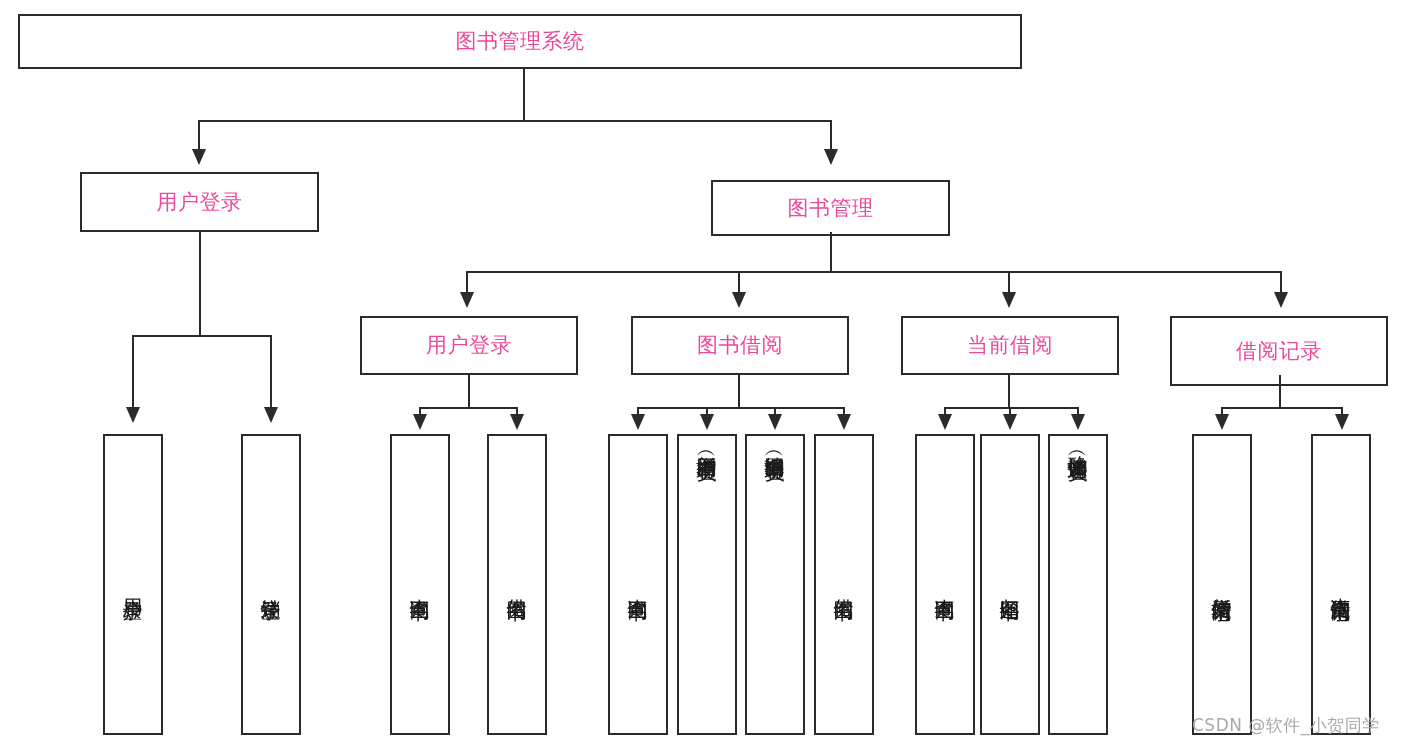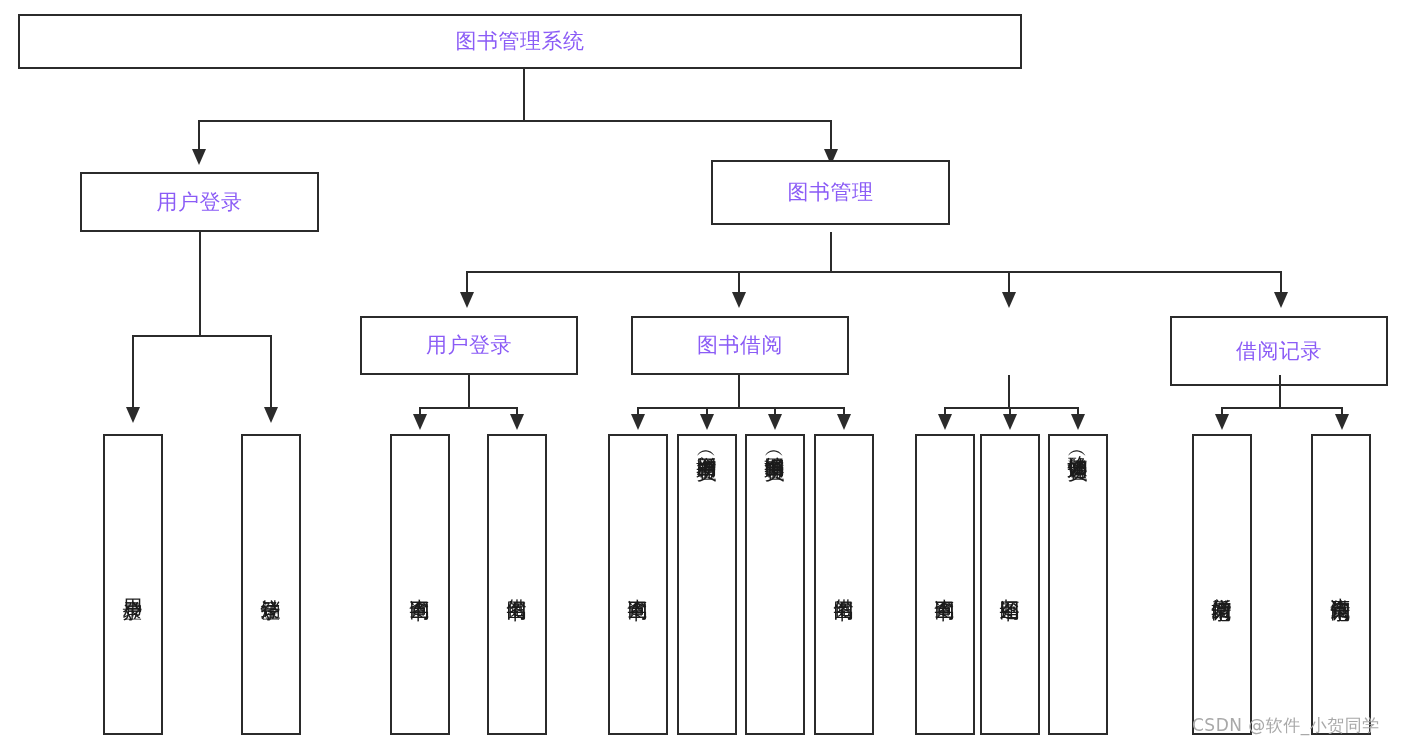--- a/index.html
+++ b/index.html
@@ -26,21 +26,21 @@
     display: flex;
     align-items: center;
     justify-content: center;
     color: #1b1b1b;
   }
   .node .label {
     font-size: 21px;
     line-height: 1.15;
     letter-spacing: 0.5px;
     white-space: nowrap;
-    color: #8b5cf6;
+    color: #ec4899;
   }
   
   #node-root {
     border-width: 2px;
   }
   
   .leaf {
     position: absolute;
     box-sizing: border-box;
     border: 2px solid #2b2b2b;
@@ -105,21 +105,21 @@
 
   <div class="vline" style="left:198px; top:120px; height:30px;"></div>
   <div class="arrow" style="left:192px; top:149px;"></div>
   <div class="vline" style="left:830px; top:120px; height:30px;"></div>
   <div class="arrow" style="left:824px; top:149px;"></div>
 
   <div class="node" style="left:80px; top:172px; width:239px; height:60px;">
     <span class="label">用户登录</span>
   </div>
 
-  <div class="node" style="left:711px; top:160px; width:239px; height:65px;">
+  <div class="node" style="left:711px; top:180px; width:239px; height:56px;">
     <span class="label">图书管理</span>
   </div>
 
   <div class="vline" style="left:199px; top:232px; height:104px;"></div>
   <div class="hline" style="left:132px; top:335px; width:138px;"></div>
   <div class="vline" style="left:132px; top:335px; height:73px;"></div>
   <div class="arrow" style="left:126px; top:407px;"></div>
   <div class="vline" style="left:270px; top:335px; height:73px;"></div>
   <div class="arrow" style="left:264px; top:407px;"></div>
 
@@ -139,20 +139,23 @@
   <div class="arrow" style="left:1274px; top:292px;"></div>
 
   <div class="node" style="left:360px; top:316px; width:218px; height:59px;">
     <span class="label">用户登录</span>
   </div>
 
   <div class="node" style="left:631px; top:316px; width:218px; height:59px;">
     <span class="label">图书借阅</span>
   </div>
 
+  <div class="node" style="left:901px; top:316px; width:218px; height:59px;">
+    <span class="label">当前借阅</span>
+  </div>
 
   <div class="node" style="left:1170px; top:316px; width:218px; height:70px;">
     <span class="label">借阅记录</span>
   </div>
 
   <div class="vline" style="left:468px; top:375px; height:33px;"></div>
   <div class="hline" style="left:419px; top:407px; width:97px;"></div>
   <div class="vline" style="left:419px; top:407px; height:12px;"></div>
   <div class="arrow" style="left:413px; top:414px;"></div>
   <div class="vline" style="left:516px; top:407px; height:12px;"></div>

